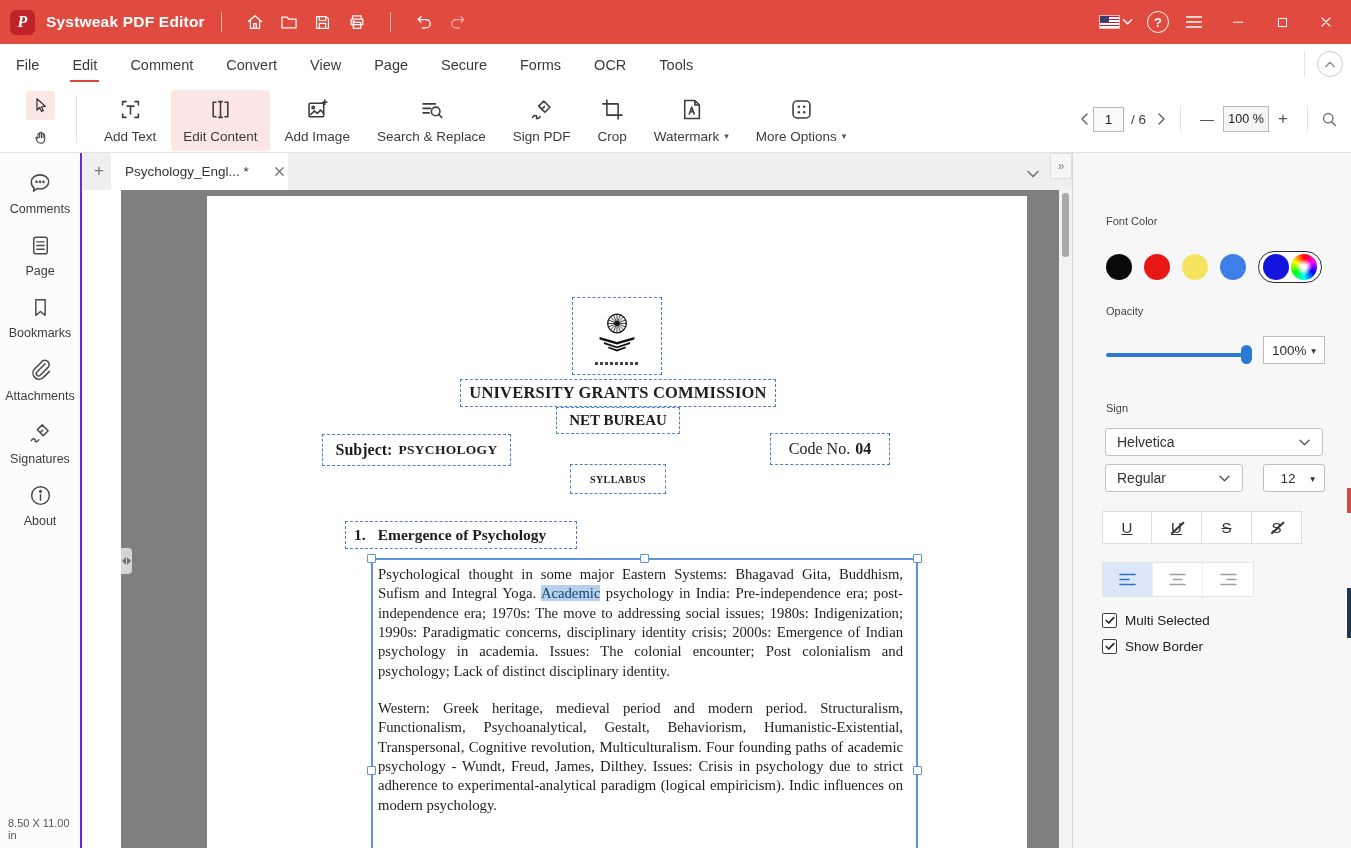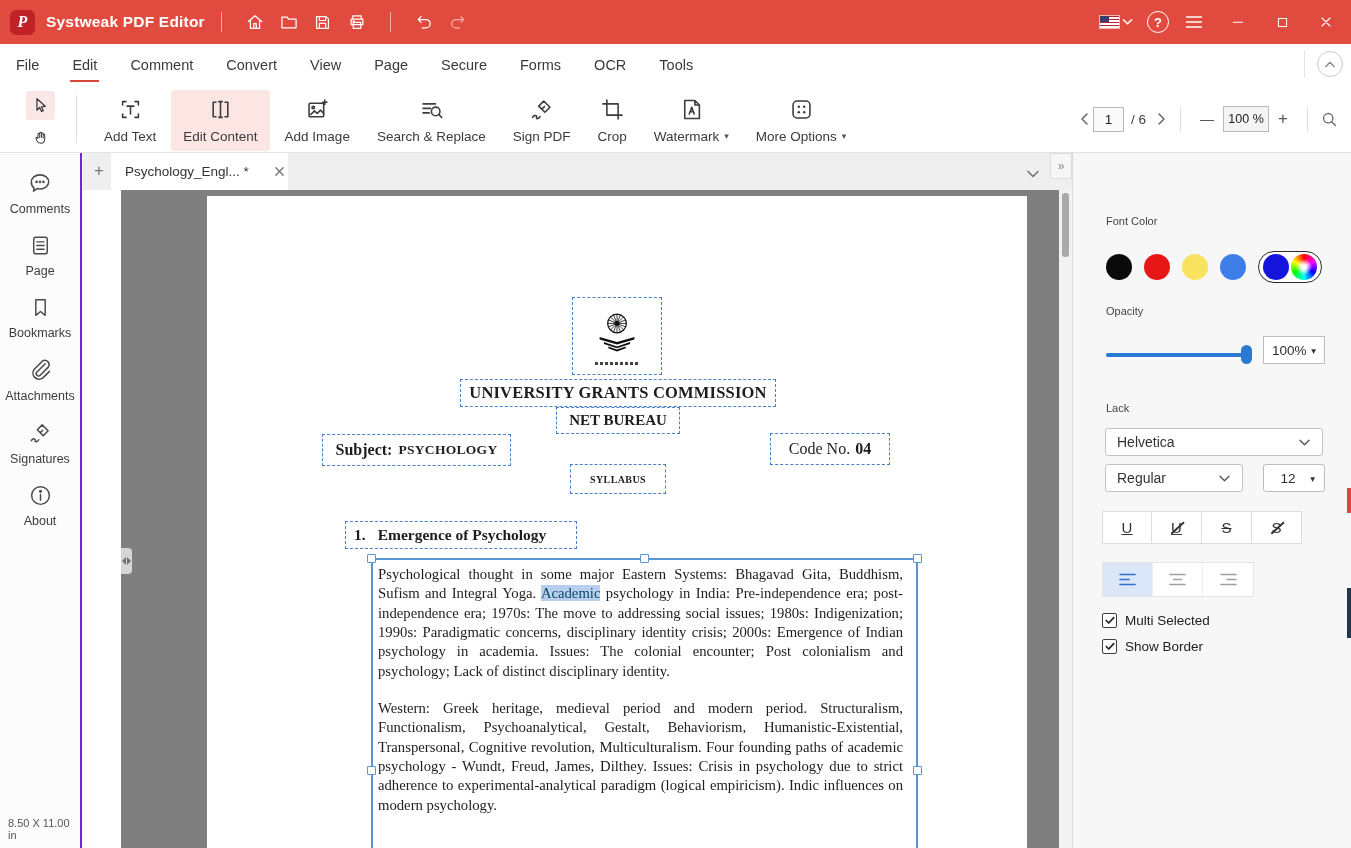--- a/index.html
+++ b/index.html
@@ -488,21 +488,21 @@
     <div class="rp-label" style="top:152px;">Opacity</div>
     <div class="slider">
       <div class="track" style="background: rgb(42, 122, 212);"></div>
       <div class="thumb" style="background: rgb(42, 122, 212);"></div>
     </div>
     <div class="dd-box" style="left:190px; top:183px; width:62px; height:28px; padding:0 8px;">
       <span>100%</span>
       <span class="dd-caret">▾</span>
     </div>
 
-    <div class="rp-label" style="top:249px;">Lack</div>
+    <div class="rp-label" style="top:249px;">Sign</div>
     <div class="select" style="left:32px; top:275px; width:218px; height:28px;">
       <span>Helvetica</span>
       <svg width="13" height="9" viewBox="0 0 14 10">
           <path d="M2 2.5 L7 7.5 L12 2.5"></path>
         </svg>
     </div>
     <div class="select" style="left:32px; top:311px; width:138px; height:28px;">
       <span>Regular</span>
       <svg width="13" height="9" viewBox="0 0 14 10">
           <path d="M2 2.5 L7 7.5 L12 2.5"></path>

